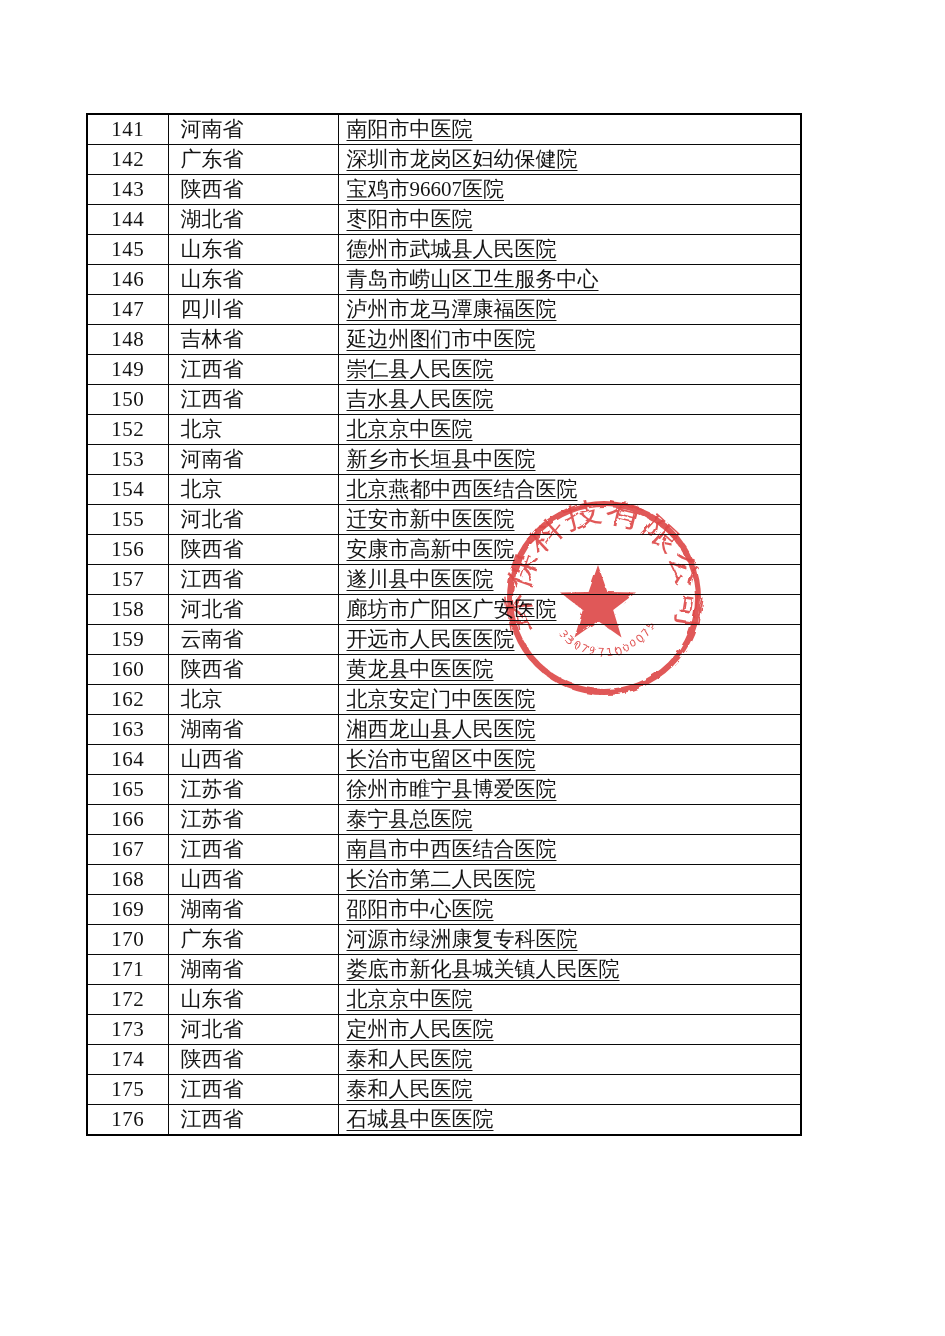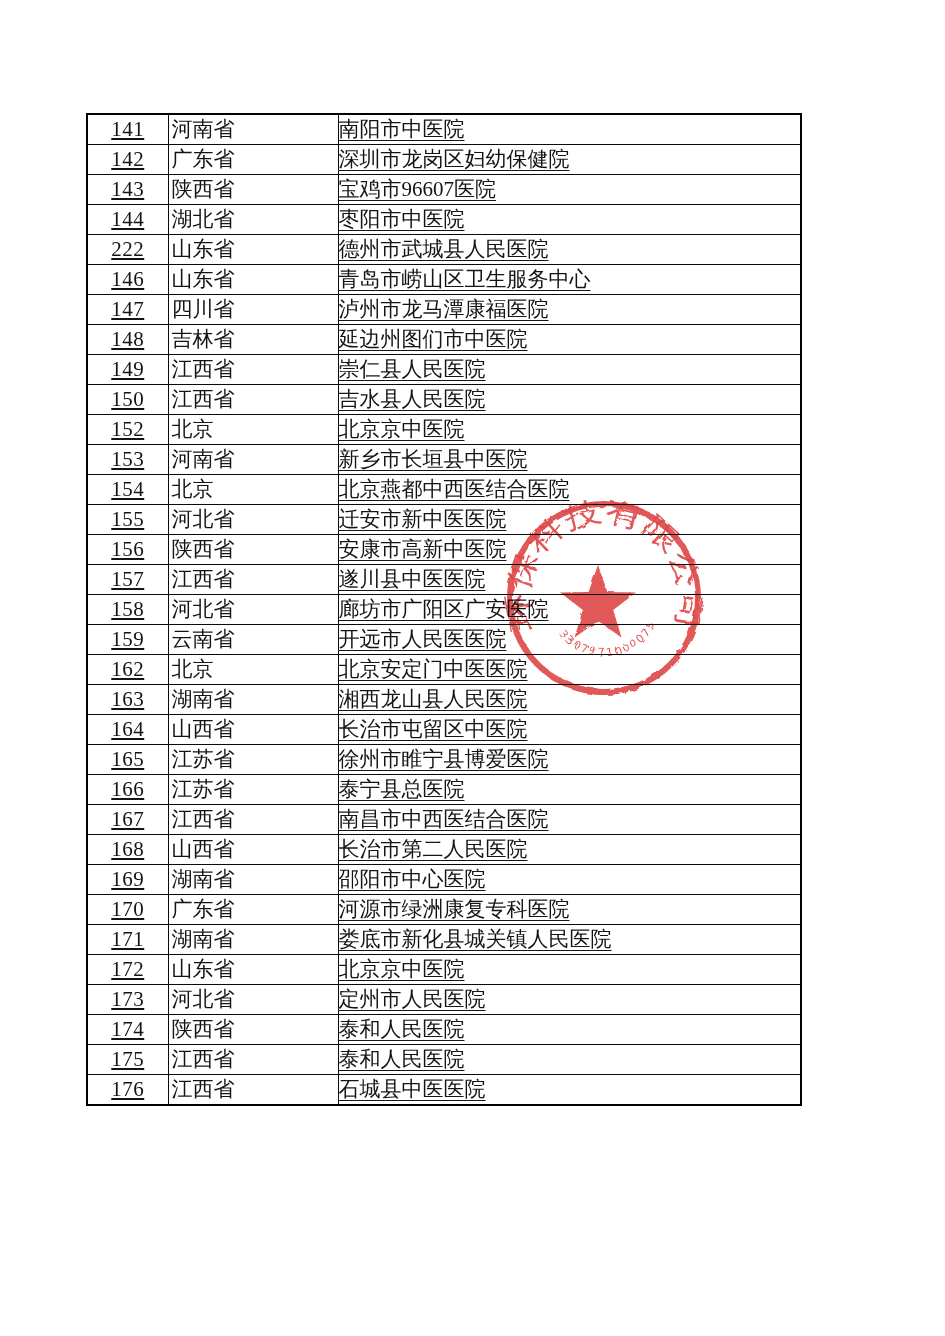--- a/index.html
+++ b/index.html
@@ -25,26 +25,26 @@
     padding:0;
     font-size:21px;
     line-height:29px;
     white-space:nowrap;
     overflow:hidden;
   }
   #hospital-table td.num{
     text-align:center;
     font-size:21px;
     letter-spacing:0.5px;
-    text-decoration:underline;
   }
   #hospital-table td.prov{
-    padding-left:3px;
+    padding-left:12px;
   }
   #hospital-table td.hosp{
+    padding-left:8px;
   }
   #hospital-table td.hosp span{
     text-decoration:underline;
     text-decoration-thickness:1.2px;
     text-underline-offset:4px;
   }
   #seal{
     position:absolute;
     left:474px;top:468px;
     width:260px;height:260px;
@@ -79,21 +79,21 @@
       <td class="num">143</td>
       <td class="prov">陕西省</td>
       <td class="hosp"><span>宝鸡市96607医院</span></td>
     </tr>
         <tr>
       <td class="num">144</td>
       <td class="prov">湖北省</td>
       <td class="hosp"><span>枣阳市中医院</span></td>
     </tr>
         <tr>
-      <td class="num">222</td>
+      <td class="num">145</td>
       <td class="prov">山东省</td>
       <td class="hosp"><span>德州市武城县人民医院</span></td>
     </tr>
         <tr>
       <td class="num">146</td>
       <td class="prov">山东省</td>
       <td class="hosp"><span>青岛市崂山区卫生服务中心</span></td>
     </tr>
         <tr>
       <td class="num">147</td>
@@ -147,20 +147,25 @@
     </tr>
         <tr>
       <td class="num">158</td>
       <td class="prov">河北省</td>
       <td class="hosp"><span>廊坊市广阳区广安医院</span></td>
     </tr>
         <tr>
       <td class="num">159</td>
       <td class="prov">云南省</td>
       <td class="hosp"><span>开远市人民医医院</span></td>
+    </tr>
+        <tr>
+      <td class="num">160</td>
+      <td class="prov">陕西省</td>
+      <td class="hosp"><span>黄龙县中医医院</span></td>
     </tr>
         <tr>
       <td class="num">162</td>
       <td class="prov">北京</td>
       <td class="hosp"><span>北京安定门中医医院</span></td>
     </tr>
         <tr>
       <td class="num">163</td>
       <td class="prov">湖南省</td>
       <td class="hosp"><span>湘西龙山县人民医院</span></td>

